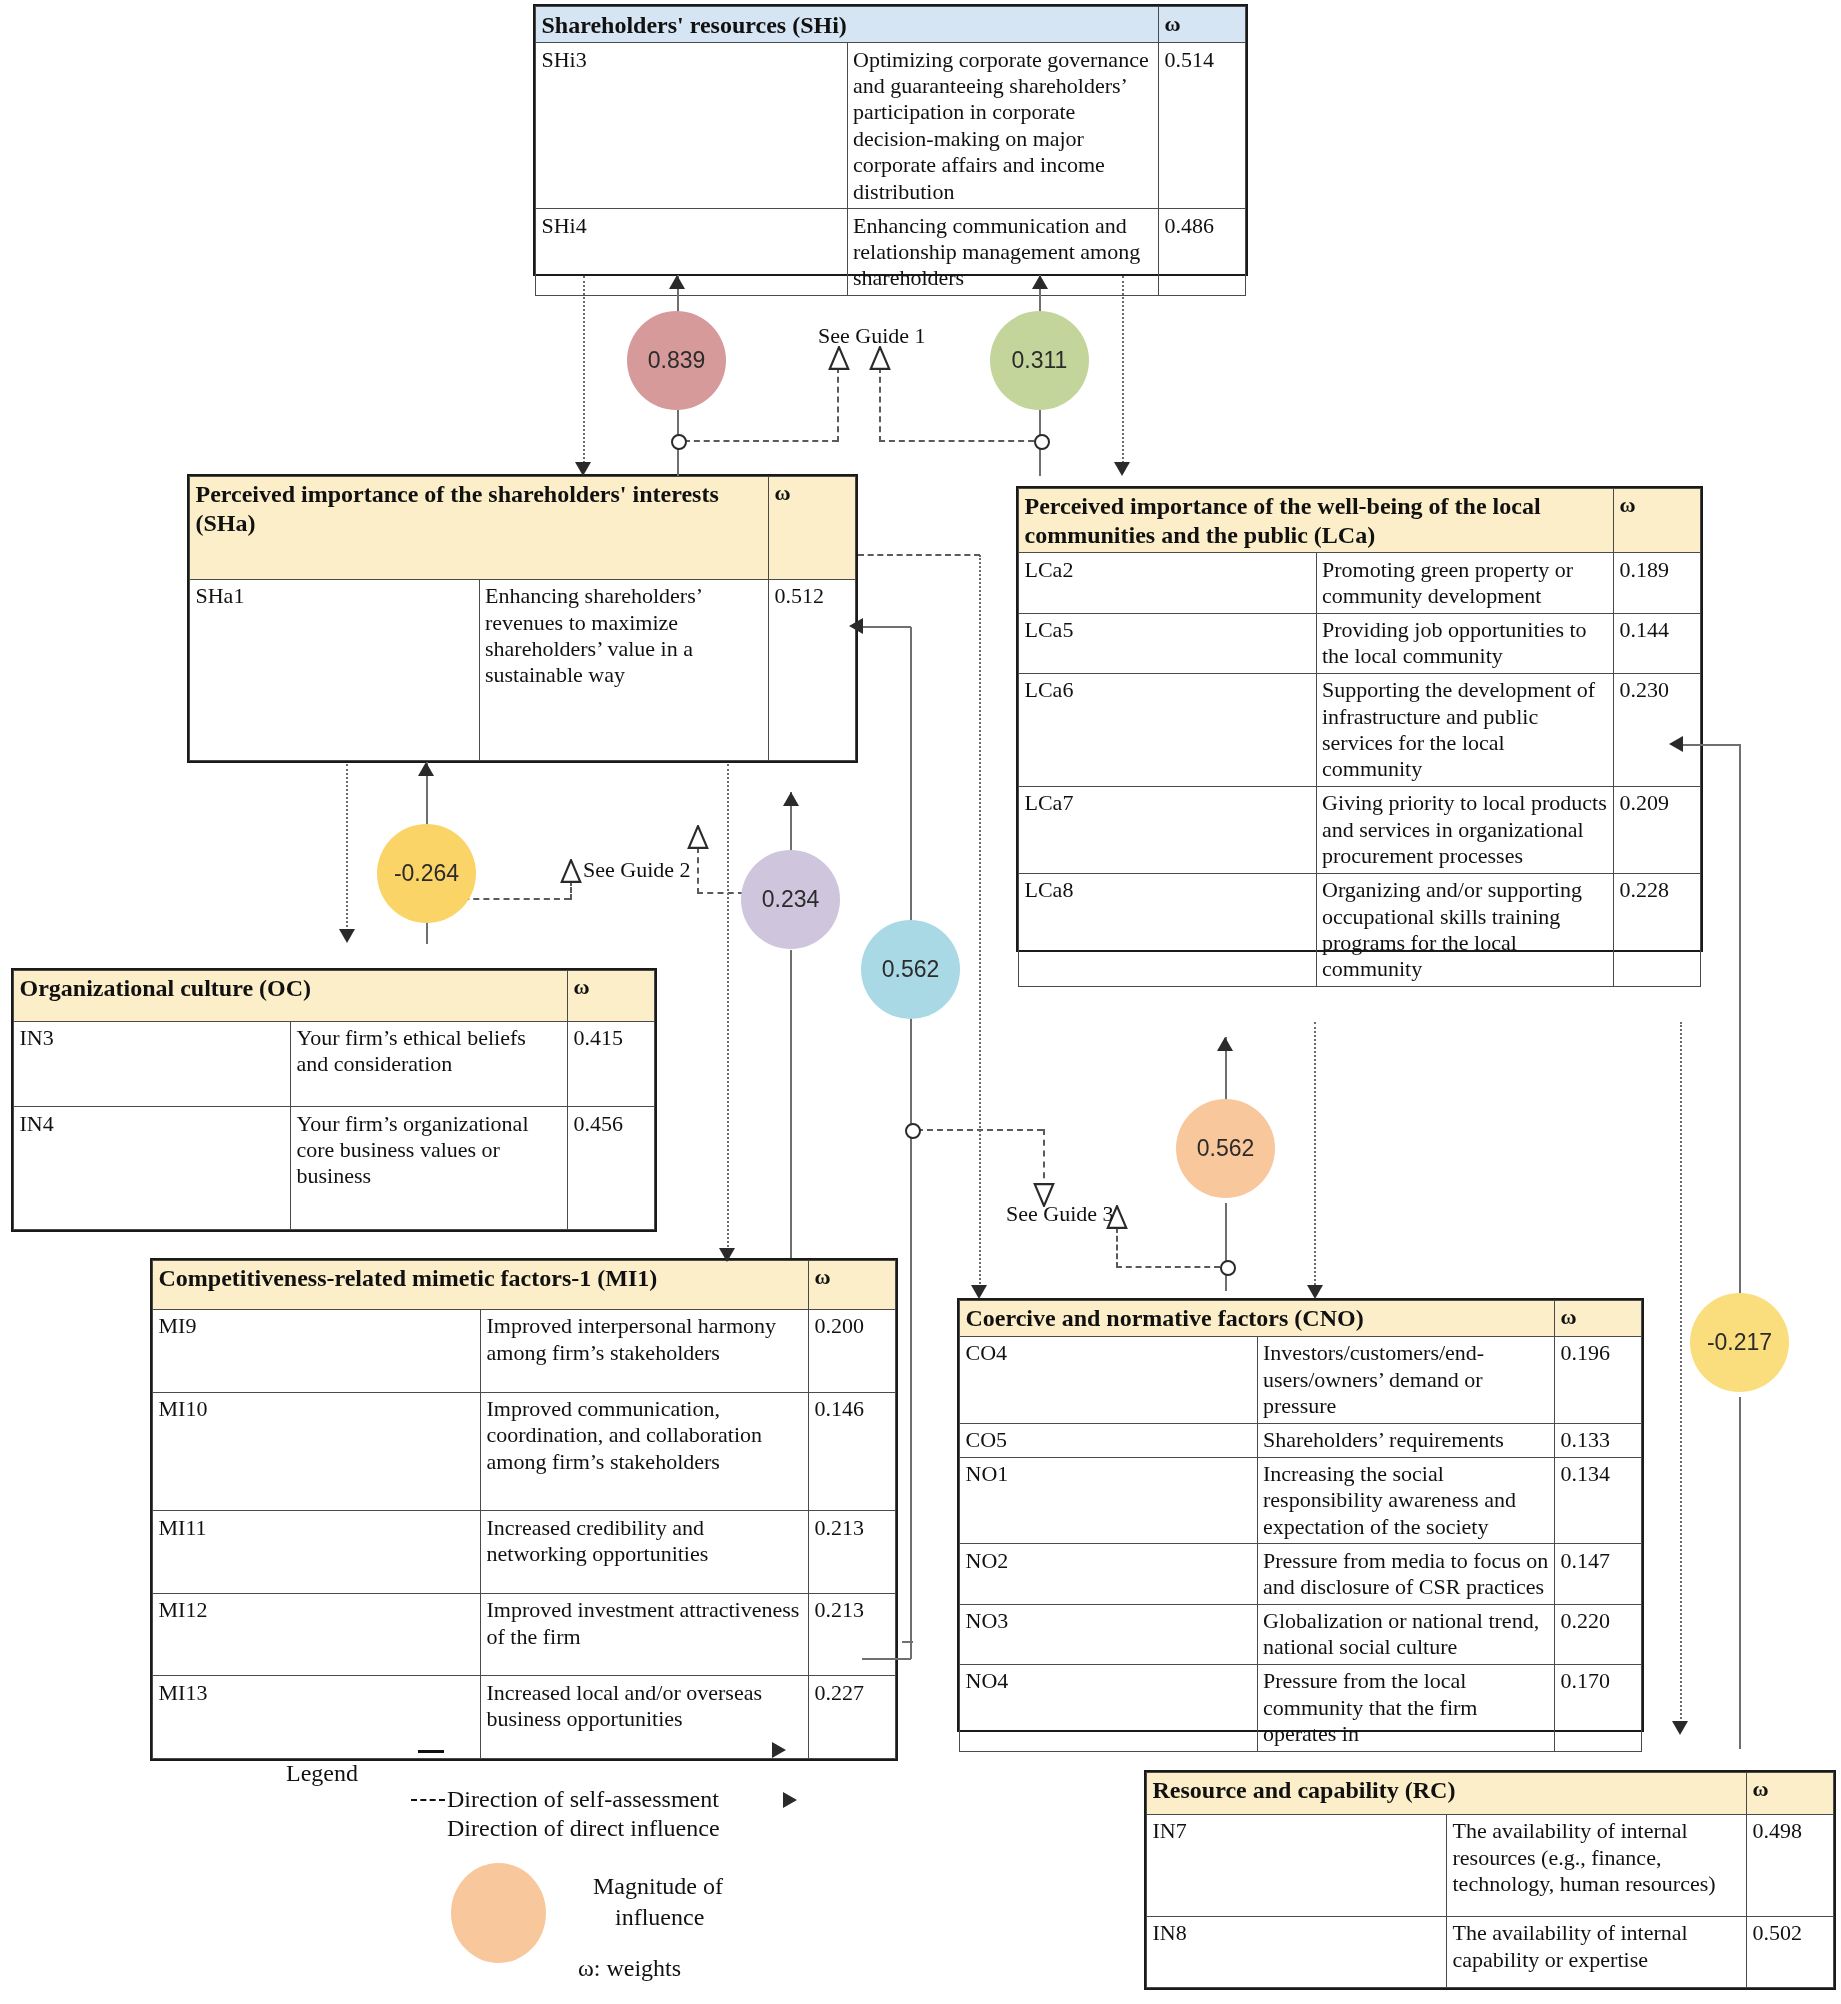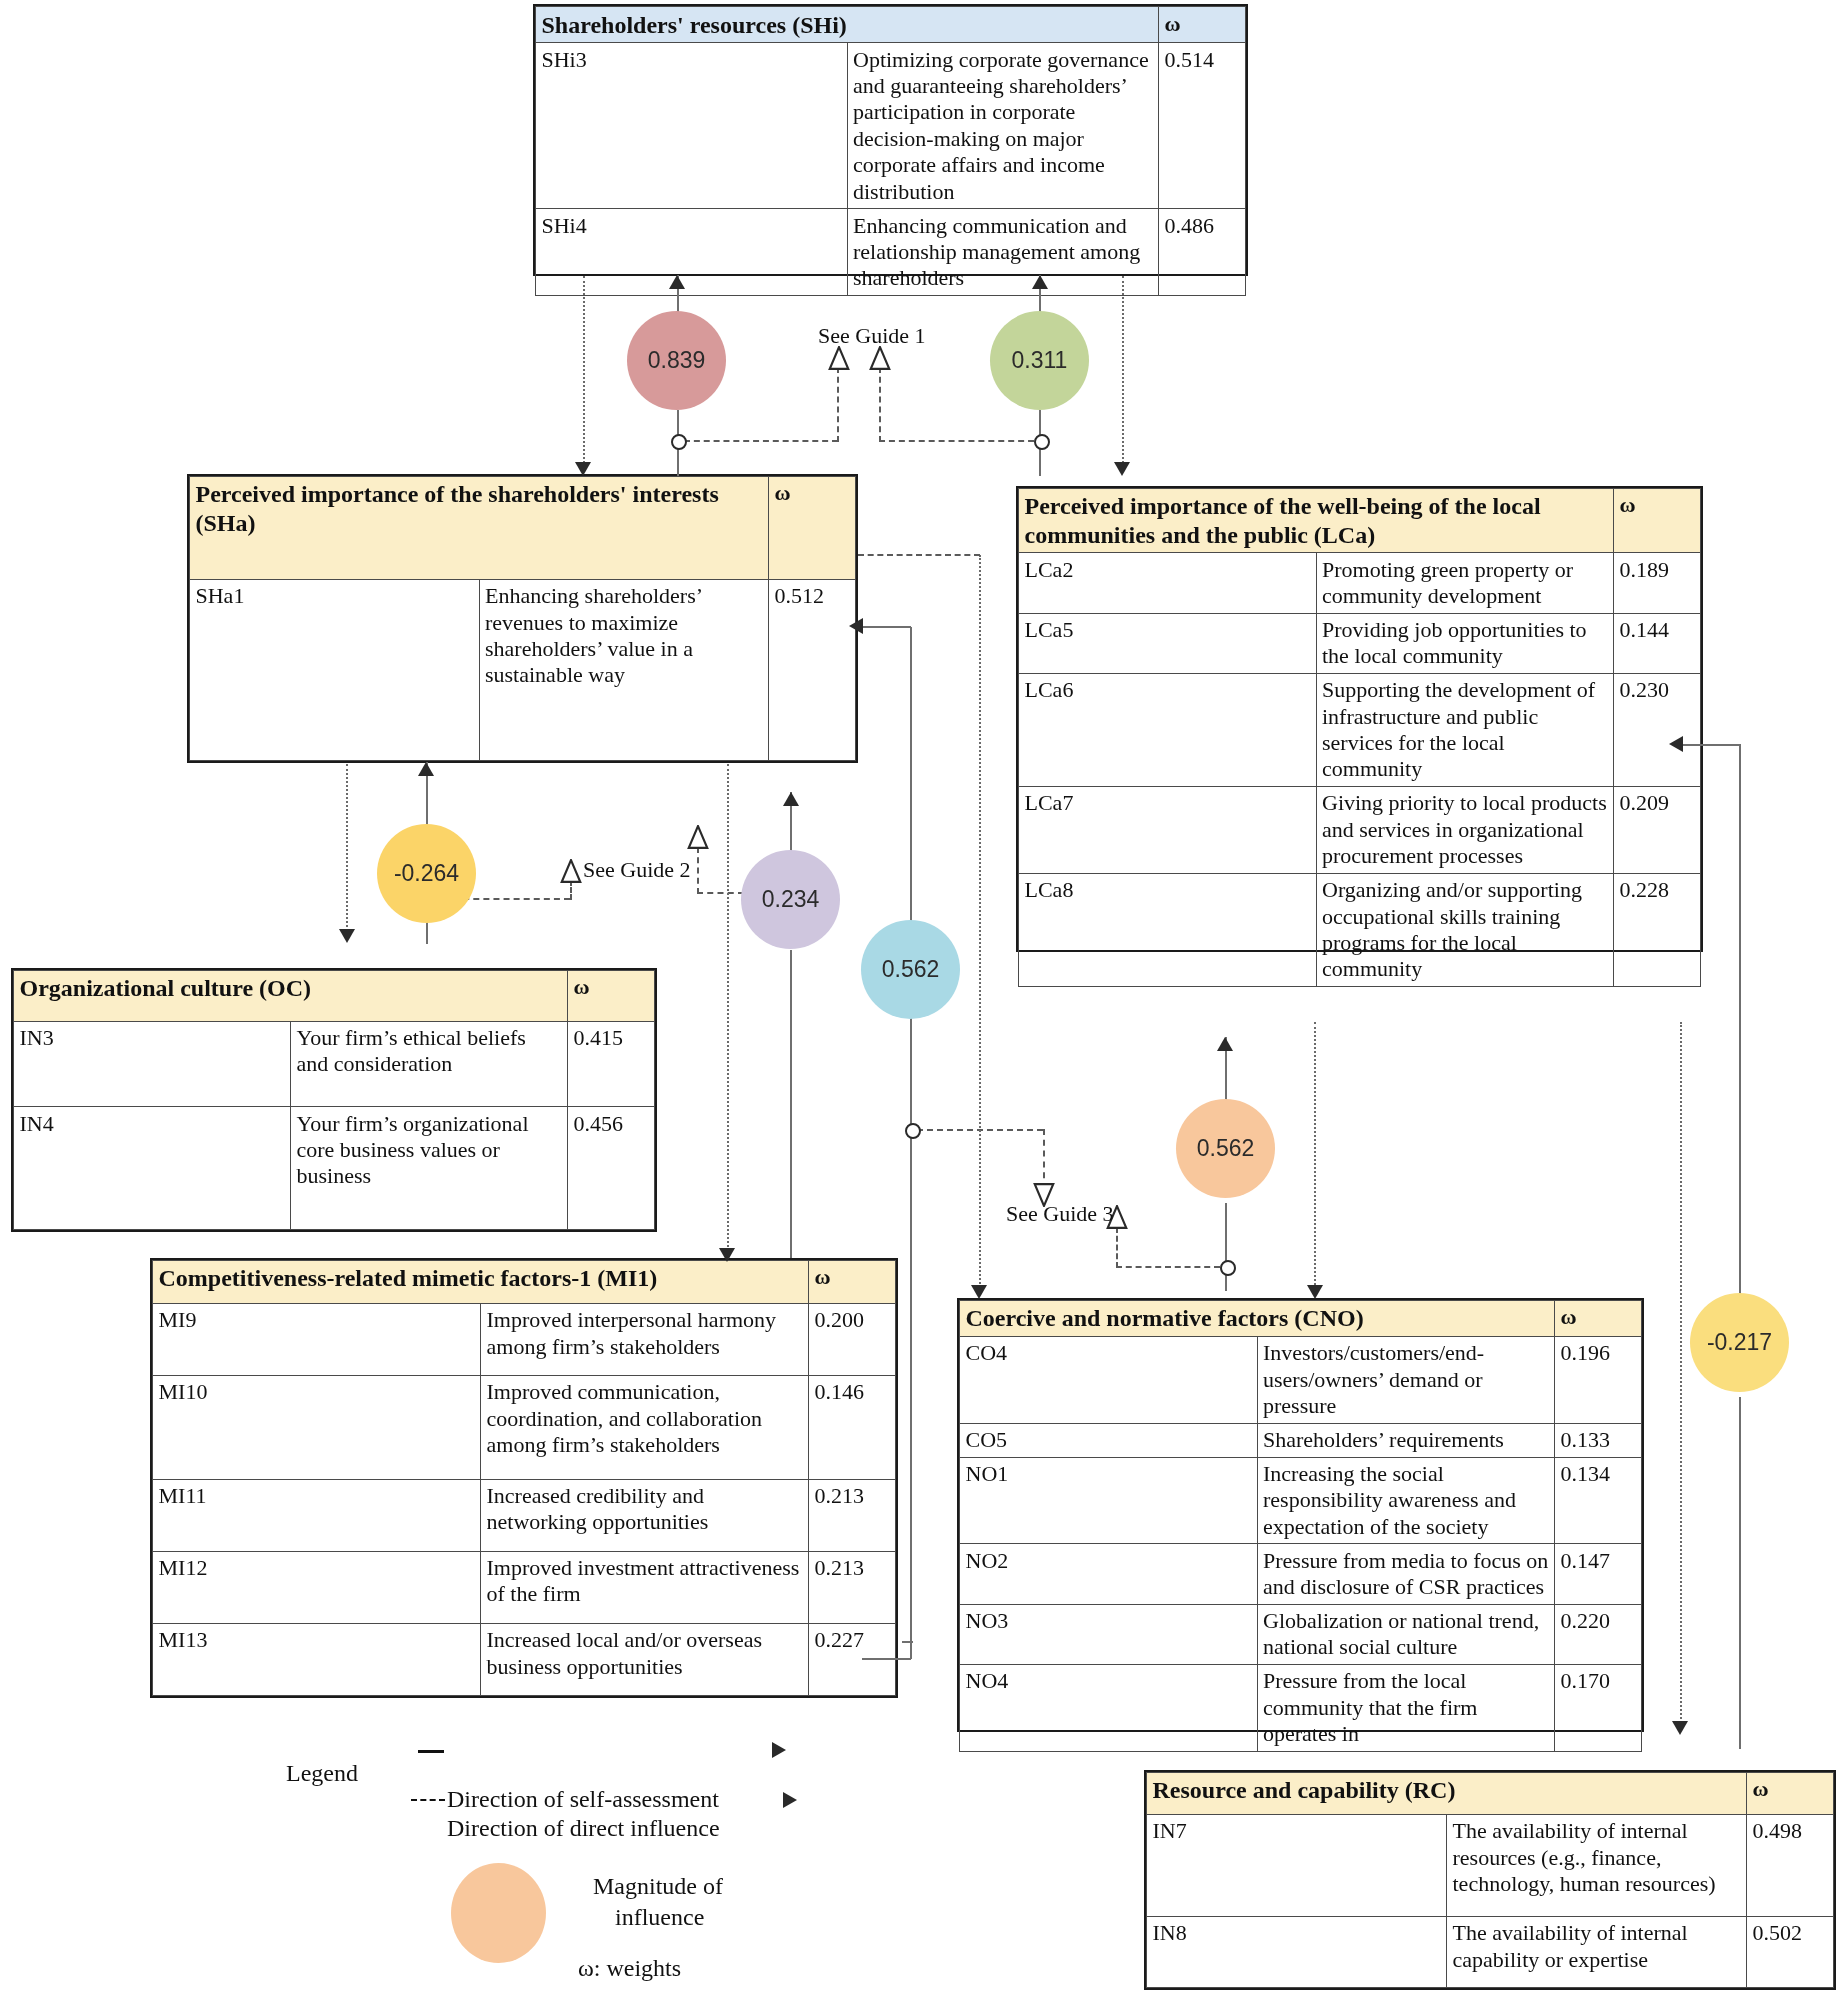--- a/index.html
+++ b/index.html
@@ -238,21 +238,21 @@
       </tr>
       <tr>
         <td class="code">IN4</td>
         <td>Your firm’s organizational core business values or business</td>
         <td class="w">0.456</td>
       </tr>
     </tbody>
       </table>
   </div>
 
-  <div class="tbl" id="tbl-mi1" style="left:150px;top:1258px;width:748px;height:440px;">
+  <div class="tbl" id="tbl-mi1" style="left:150px;top:1258px;width:748px;height:503px;">
     <table>
       <tbody>
           <tr class="hdr hdr-yellow">
         <td colspan="2">Competitiveness-related mimetic factors-1 (MI1)</td>
         <td class="w wlab">ω</td>
       </tr>
       <tr>
         <td class="code">MI9</td>
         <td>Improved interpersonal harmony among firm’s stakeholders</td>
         <td class="w">0.200</td>

